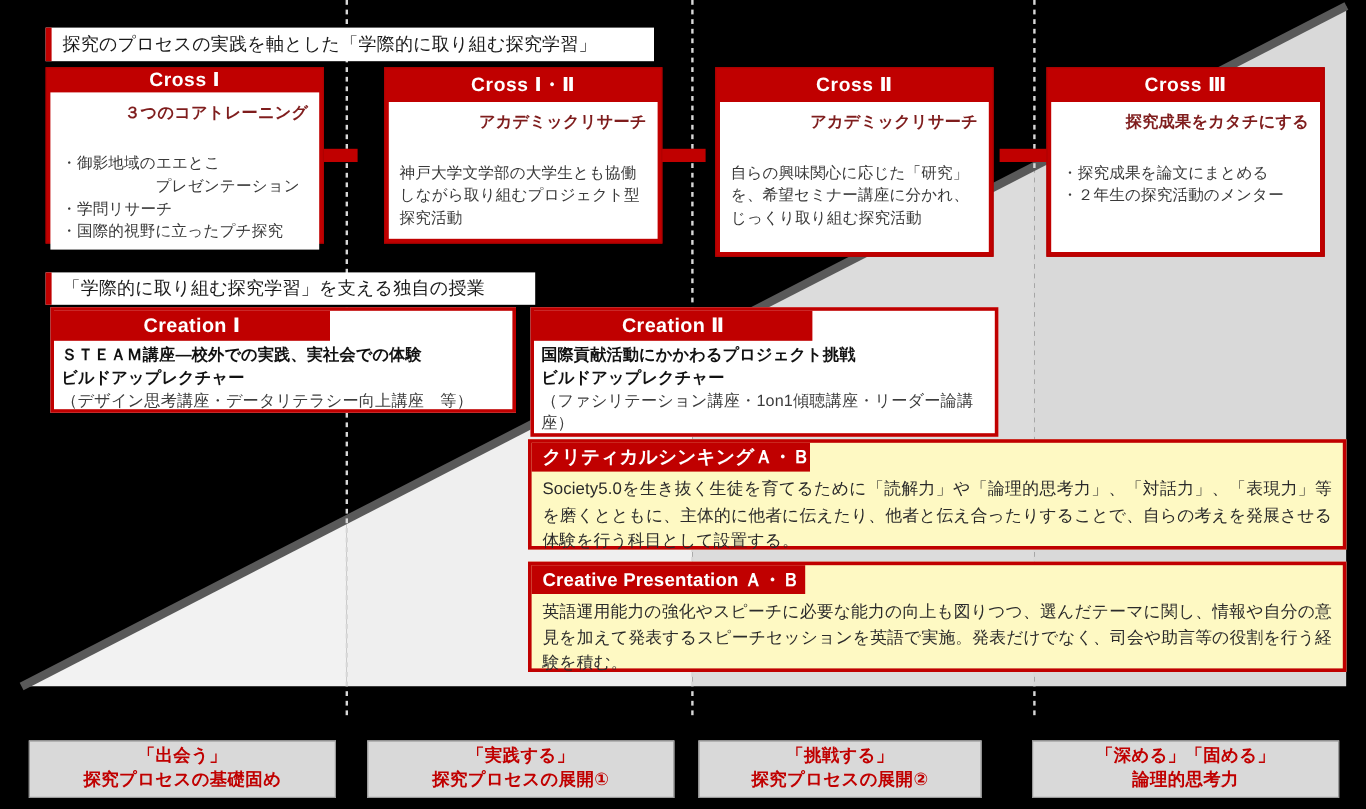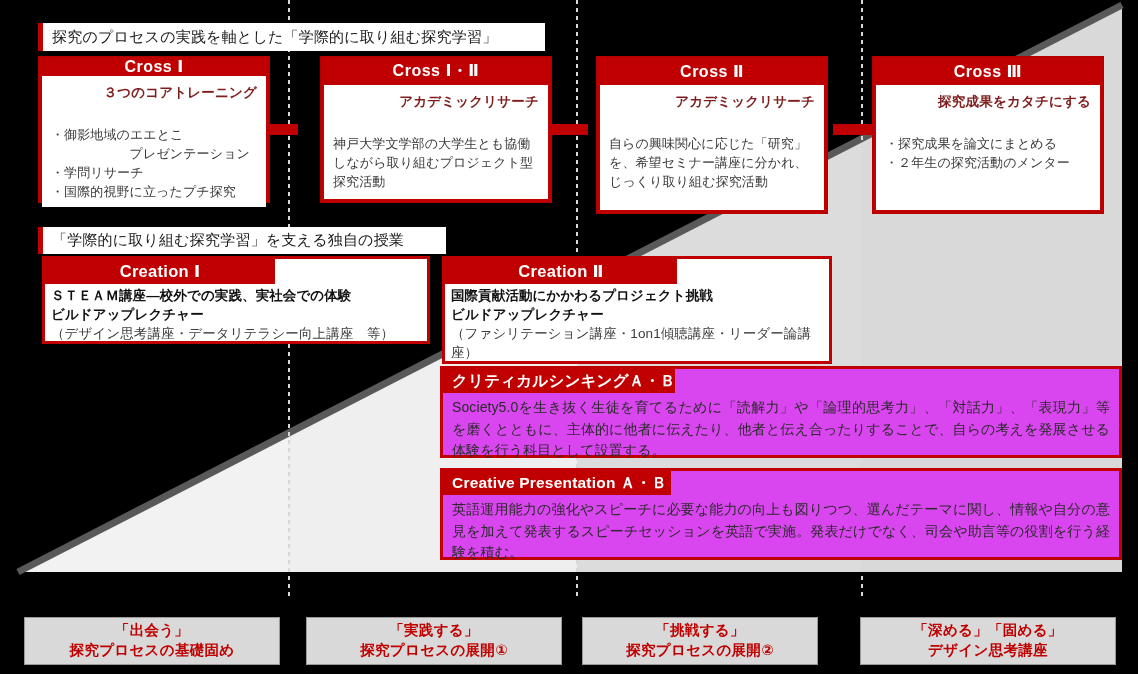--- a/index.html
+++ b/index.html
@@ -108,21 +108,21 @@
     font-size: 13.5px;
     line-height: 1.42;
     color: #1a1a1a;
   }
   .creation-line-b { font-weight: bold; color: #111111; letter-spacing: 0.1px; }
   .creation-line-n { color: #3c3c3c; letter-spacing: 0.1px; }
 
   
   .skill-card {
     position: absolute;
-    background: #d946ef;
+    background: #fef9c3;
     border: 3px solid #c00000;
   }
   .skill-head {
     position: absolute;
     top: 0; left: 0;
     height: 24px;
     background: #c00000;
     color: #ffffff;
     font-size: 15.5px;
     font-weight: bold;
@@ -260,16 +260,16 @@
   <div class="stage-box" style="left:24px; top:617px; width:256px; height:48px;">
     <div>「出会う」</div>
     <div>探究プロセスの基礎固め</div>
   </div>
   <div class="stage-box" style="left:582px; top:617px; width:236px; height:48px;">
     <div>「挑戦する」</div>
     <div>探究プロセスの展開②</div>
   </div>
   <div class="stage-box" style="left:860px; top:617px; width:256px; height:48px;">
     <div>「深める」「固める」</div>
-    <div>デザイン思考講座</div>
+    <div>論理的思考力</div>
   </div>
 
 </div>
 
 </body></html>

